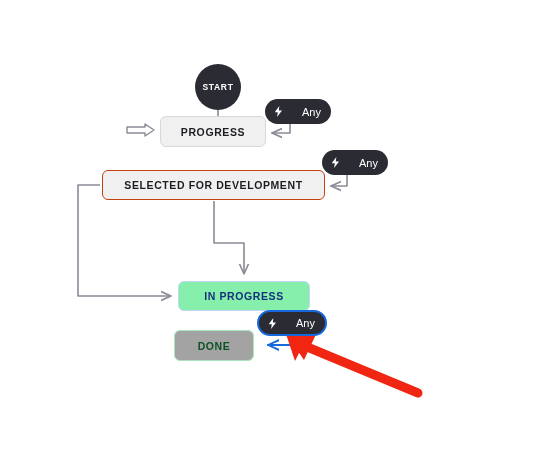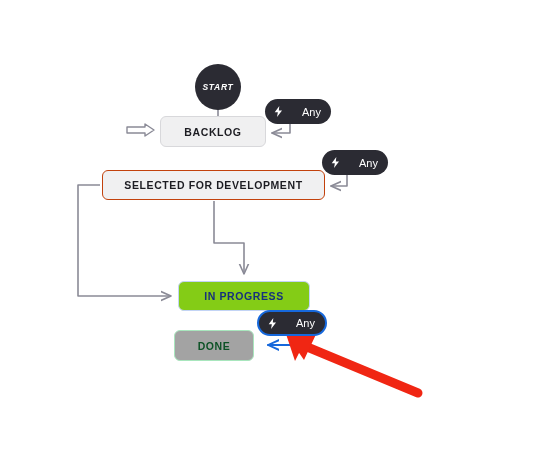--- a/index.html
+++ b/index.html
@@ -81,21 +81,21 @@
     background: #f0f0f1;
     border: 1px solid #c2410c;
     color: #1c1c22;
   }
 
   #node-inprogress {
     left: 178px;
     top: 281px;
     width: 132px;
     height: 30px;
-    background: #84cc16;
+    background: #86efac;
     border: 1px solid #c3d4f5;
     color: #15307d;
   }
 
   #node-done {
     left: 174px;
     top: 330px;
     width: 80px;
     height: 31px;
     background: #a3a3a3;
@@ -179,26 +179,26 @@
       <path d="M 295 336 L 295 345 L 268 345" fill="none" stroke="#1668dc" stroke-width="1.8" stroke-linecap="round" stroke-linejoin="round" marker-end="url(#arrowBlue)"></path>
     </g>
 
     <g>
       <path d="M 419 392 L 307 345 L 314 331 L 286 334 L 295 361 L 302 347 L 414 395 Z" fill="#f02613"></path>
       <line x1="300" y1="344" x2="418" y2="393" stroke="#f02613" stroke-width="9" stroke-linecap="round"></line>
       <path d="M 286 334 L 318 330 L 304 360 Z" fill="#f02613"></path>
     </g>
   </svg>
 
-  <div class="node-start" style="left:195px; top:64px;font-style:italic;">
+  <div class="node-start" style="left:195px; top:64px;">
     <span>START</span>
   </div>
 
   <div class="node" id="node-backlog">
-    <span>BACKLOG</span>
+    <span>PROGRESS</span>
   </div>
 
   <div class="node" id="node-selected">
     <span>SELECTED FOR DEVELOPMENT</span>
   </div>
 
   <div class="node" id="node-inprogress">
     <span>IN PROGRESS</span>
   </div>
 

